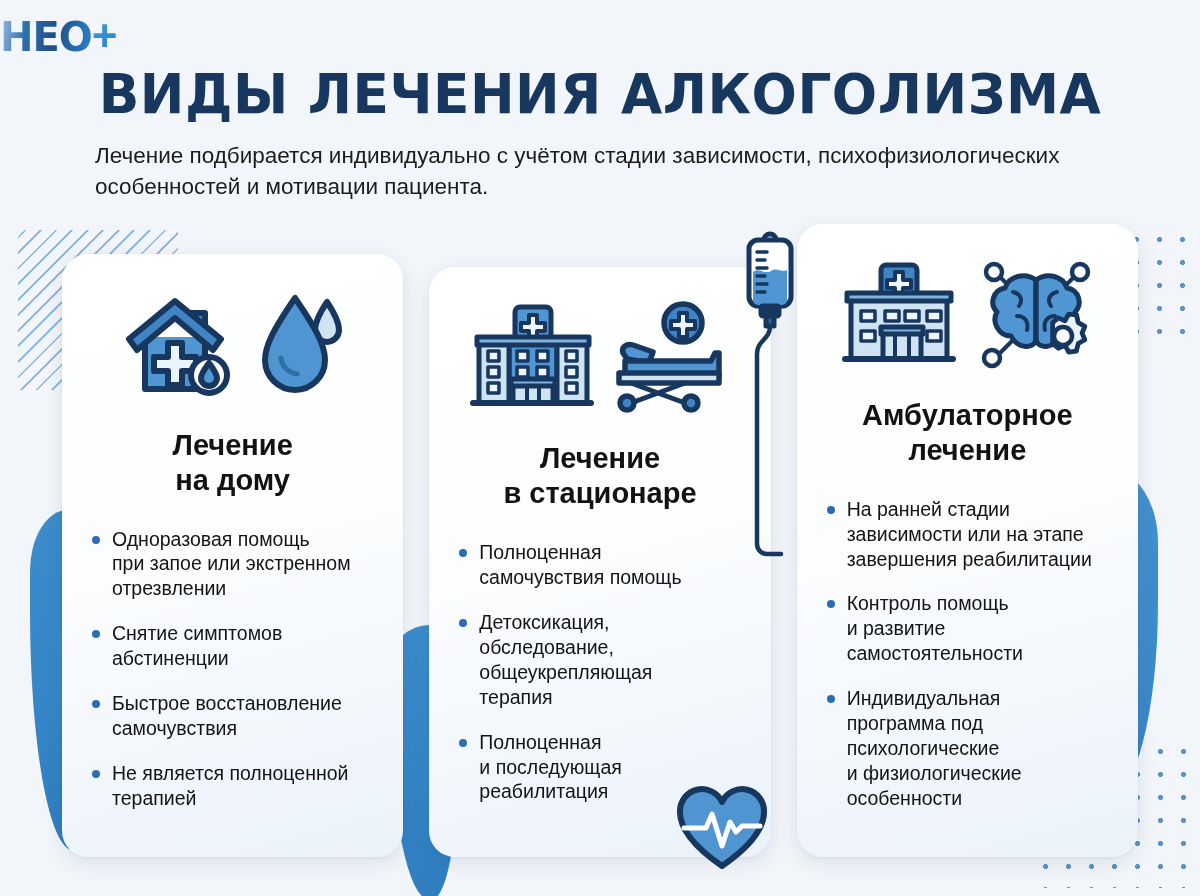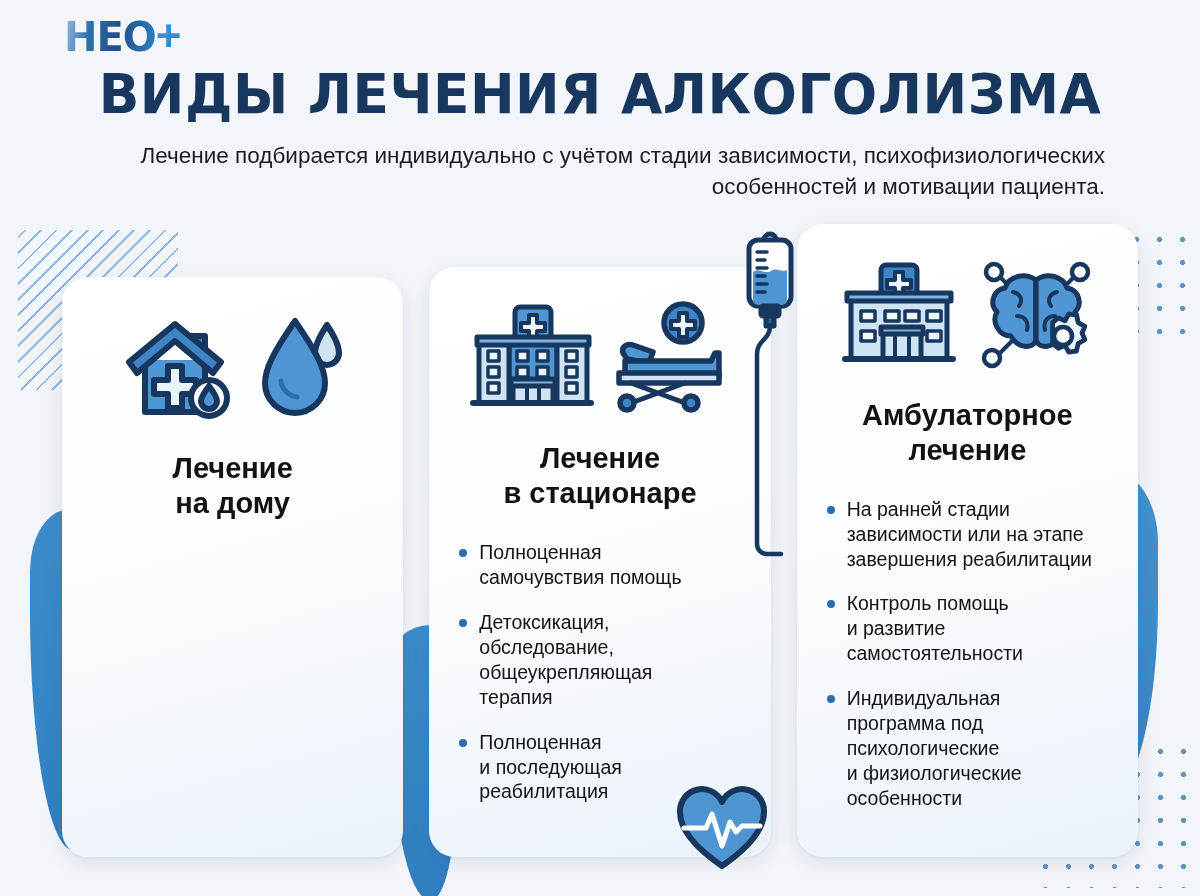--- a/index.html
+++ b/index.html
@@ -97,21 +97,20 @@
 
   
   .header {
     position: relative;
     z-index: 3;
     padding: 14px 0 0 0;
     text-align: center;
   }
 
   .logo {
-    margin-left: 64px;
     display: inline-block;
     float: left;
     font-size: 40px;
     font-weight: 700;
     letter-spacing: -1px;
     line-height: 1;
   }
   .logo-text {
     background: linear-gradient(100deg, #9fbfe0 0%, #2f6fae 28%, #1f4f86 58%, #2f82c9 100%);
     -webkit-background-clip: text;
@@ -143,21 +142,21 @@
     transform: scaleX(0.97);
   }
 
   .page-subtitle {
     margin: 16px auto 0 auto;
     width: 1010px;
     font-size: 22.5px;
     font-weight: 400;
     color: #1c1c1c;
     line-height: 1.38;
-    text-align: right;
+    text-align: left;
   }
 
   
   .cards {
     position: relative;
     z-index: 2;
     display: flex;
     gap: 26px;
     padding: 22px 62px 0 62px;
     align-items: flex-end;
@@ -281,20 +280,31 @@
           <path d="M70 12 C62 24 58 32 58 40 a12 12 0 0 0 24 0 c0 -8 -4 -16 -12 -28 Z" fill="#cfe3f3"></path>
           <path d="M38 8 C16 40 8 56 8 70 a30 30 0 0 0 60 0 C68 56 60 40 38 8 Z" fill="#4f95d1"></path>
           <path d="M24 68 a18 18 0 0 0 16 16" fill="none" stroke="#2f6fa8" stroke-width="5"></path>
         </g>
       </svg>
     </div>
 
     <h2 class="card-title">Лечение
 на дому</h2>
 
+    <ul class="bullets">
+      <li>Одноразовая помощь
+при запое или экстренном
+отрезвлении</li>
+      <li>Снятие симптомов
+абстиненции</li>
+      <li>Быстрое восстановление
+самочувствия</li>
+      <li>Не является полноценной
+терапией</li>
+    </ul>
   </div>
 
   <div class="card card-2">
     <div class="card-icons">
 
       <svg width="126" height="112" viewBox="0 0 126 112">
         <g stroke="#17375e" stroke-width="5" stroke-linejoin="round" stroke-linecap="round">
           <rect x="46" y="6" width="36" height="34" rx="5" fill="#5096d2"></rect>
           <path d="M60 14 h8 v8 h8 v8 h-8 v8 h-8 v-8 h-8 v-8 h8 Z" fill="#eef6fc" stroke-width="4"></path>
           <rect x="40" y="40" width="48" height="62" fill="#5096d2"></rect>

